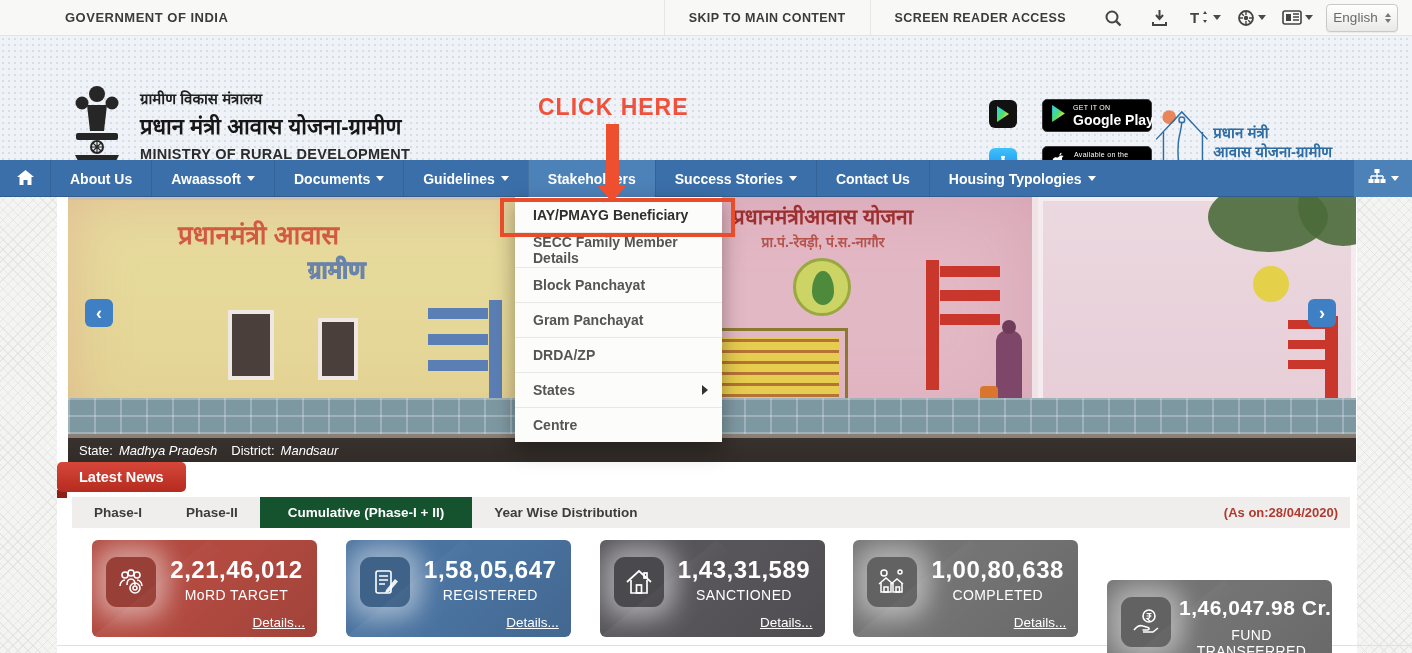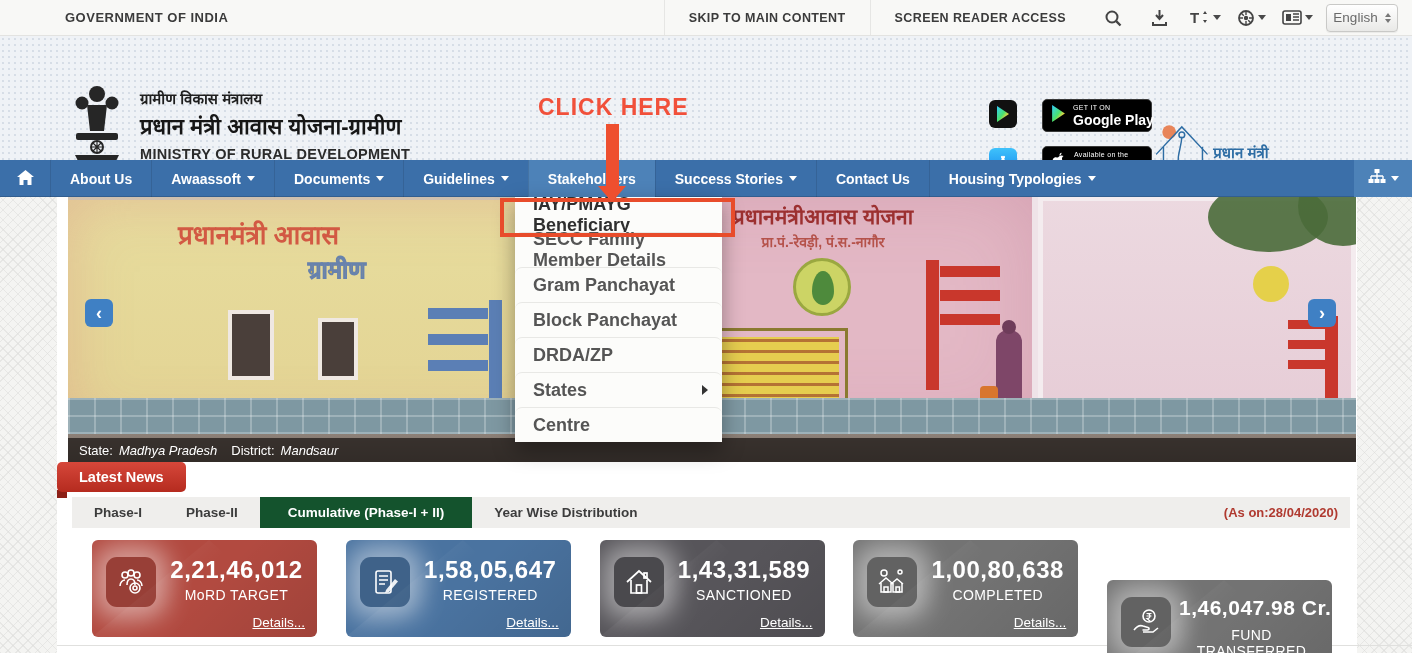--- a/index.html
+++ b/index.html
@@ -46,21 +46,21 @@
   .mini-app-icon { width:28px; height:28px; border-radius:6px; display:flex; align-items:center; justify-content:center; }
   .mini-play { left:989px; top:64px; background:#111; }
   .mini-apple { left:989px; top:112px; background:linear-gradient(#3fc2fb,#1385ec); color:#fff; font-weight:bold; font-size:16px; }
   .store-badge { width:110px; height:33px; background:#000; border-radius:5px; border:1px solid #3a3a3a; display:flex; align-items:center; padding:0 8px; gap:7px; cursor:pointer; }
   .badge-gp { left:1042px; top:63px; }
   .badge-as { left:1042px; top:110px; }
   .badge-txt { display:flex; flex-direction:column; line-height:1; }
   .badge-tag { font-size:7px; color:#fff; letter-spacing:.3px; }
   .badge-name { font-size:14px; color:#fff; font-weight:bold; margin-top:2px; white-space:nowrap; }
 
-  .pmayg-logo { left:1152px; top:62px; width:250px; height:105px; display:flex; align-items:center; }
+  .pmayg-logo { left:1152px; top:50px; width:250px; height:105px; display:flex; align-items:flex-start; }
   .logo-text { margin-left:4px; margin-top:38px; line-height:1.25; }
   .logo-hi { font-size:15px; font-weight:bold; color:#2e6da4; }
   .logo-en { font-size:10.5px; font-weight:bold; color:#e87b3a; white-space:nowrap; }
 
   
   .nav { left:0; top:160px; width:1412px; height:37px; background:#3b6fa9; display:flex; align-items:stretch; z-index:30; box-shadow:inset 0 -1px 0 rgba(0,0,0,.15); }
   .nav-item { display:flex; align-items:center; gap:6px; padding:0 19px; color:#fff; font-size:14px; font-weight:bold; cursor:pointer; border-left:1px solid rgba(0,0,0,.10); white-space:nowrap; }
   .nav-home { width:50px; justify-content:center; border-left:none; }
   .nav-item.active { background:#4d82b8; }
   .nav-caret { width:0; height:0; border-left:4px solid transparent; border-right:4px solid transparent; border-top:5px solid #fff; }
@@ -94,21 +94,21 @@
   .ground { position:absolute; left:0; right:0; bottom:0; height:28px; background:linear-gradient(#8d8178,#6e645c); }
   .carousel-caption { position:absolute; left:0; right:0; bottom:0; height:24px; background:rgba(33,28,26,.78); display:flex; align-items:center; padding-left:11px; gap:6px; font-size:13px; color:#fff; z-index:3; }
   .cap-b { font-weight:normal; }
   .cap-i { font-style:italic; margin-right:8px; }
   .car-arrow { position:absolute; width:28px; height:28px; border-radius:6px; background:#3f80c4; color:#fff; display:flex; align-items:center; justify-content:center; font-size:18px; font-weight:bold; cursor:pointer; z-index:4; }
   .car-prev { left:17px; top:113px; }
   .car-next { left:1240px; top:113px; }
 
   
   .dropdown { left:515px; top:197px; width:207px; background:#fcfcfa; z-index:35; box-shadow:0 8px 20px rgba(0,0,0,.35); }
-  .dd-item { height:35px; display:flex; align-items:center; padding:0 18px; font-size:18px; font-weight:bold; color:#555; cursor:pointer; border-top:1px solid #e8e8e5; position:relative;border-radius:7px; }
+  .dd-item { height:35px; display:flex; align-items:center; padding:0 18px; font-size:14px; font-weight:bold; color:#555; cursor:pointer; border-top:1px solid #e8e8e5; position:relative; }
   .dd-item:first-child { border-top:none; color:#2f2f2f; }
   .dd-arrow-r { position:absolute; right:14px; width:0; height:0; border-top:5px solid transparent; border-bottom:5px solid transparent; border-left:6px solid #333; }
   .red-box { left:500px; top:198px; width:235px; height:39px; border:4px solid #e84c2b; z-index:36; pointer-events:none; }
 
   
   .news-badge { left:57px; top:462px; height:30px; padding:0 22px; background:linear-gradient(#d6473a,#b52b1f); border-radius:5px; color:#fff; font-size:14.5px; font-weight:bold; display:flex; align-items:center; z-index:6; }
   .news-fold { left:57px; top:490px; width:10px; height:8px; background:#8c1f16; z-index:5; }
   .tabbar { left:72px; top:497px; width:1278px; height:31px; background:#efeeec; display:flex; align-items:stretch; z-index:6; }
   .tab { display:flex; align-items:center; padding:0 22px; font-size:13.5px; font-weight:bold; color:#3c3c3c; cursor:pointer; }
   .tab.active { background:#14532d; color:#fff; padding:0 28px; }
@@ -392,22 +392,22 @@
     <span class="cap-b">State:</span>
     <span class="cap-i">Madhya Pradesh</span>
     <span class="cap-b">District:</span>
     <span class="cap-i">Mandsaur</span>
   </div>
 </div>
 
 <div class="abs dropdown">
   <div class="dd-item">IAY/PMAYG Beneficiary</div>
   <div class="dd-item">SECC Family Member Details</div>
+  <div class="dd-item">Block Panchayat</div>
   <div class="dd-item">Gram Panchayat</div>
-  <div class="dd-item">Block Panchayat</div>
   <div class="dd-item">DRDA/ZP</div>
   <div class="dd-item">
     <span>States</span>
     <i class="dd-arrow-r"></i>
   </div>
   <div class="dd-item">Centre</div>
 </div>
 <div class="abs red-box"></div>
 
 <div class="abs news-fold"></div>

